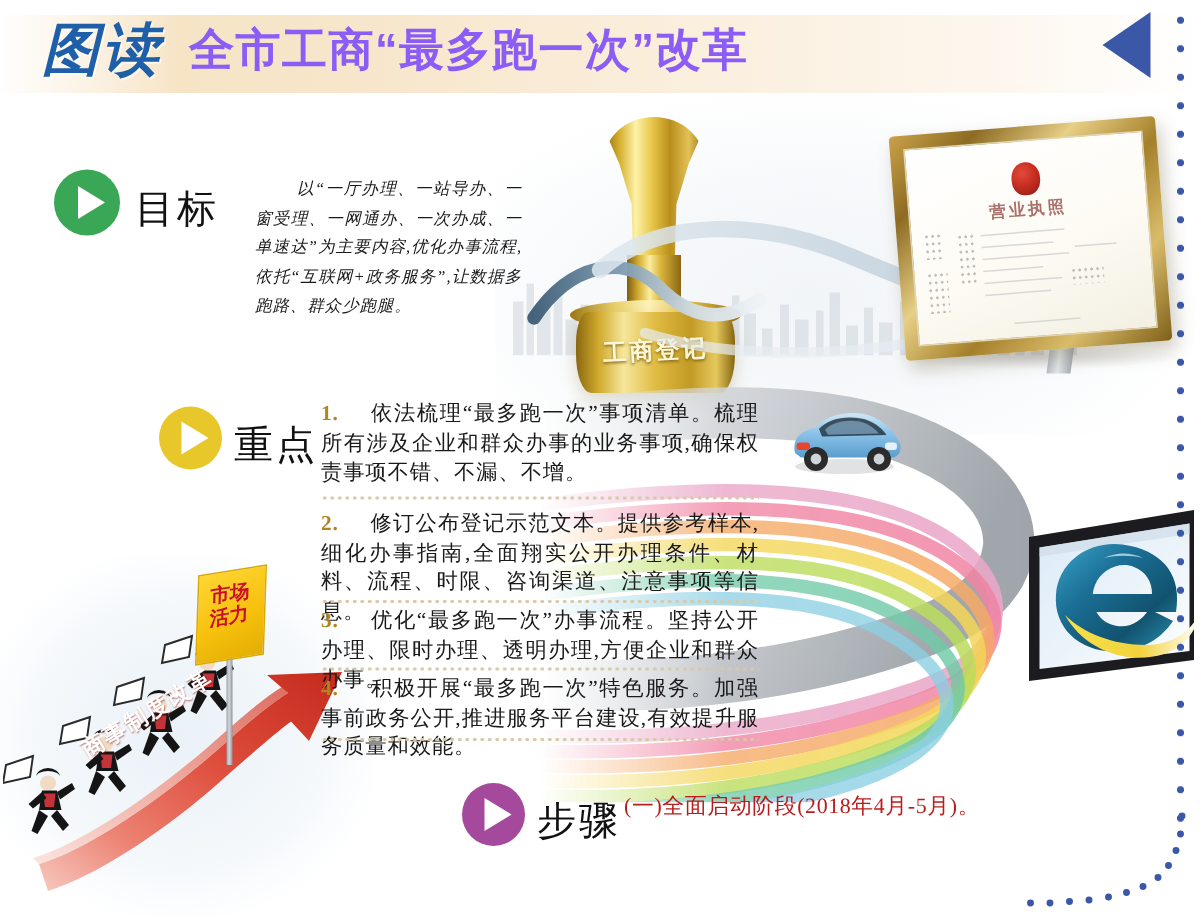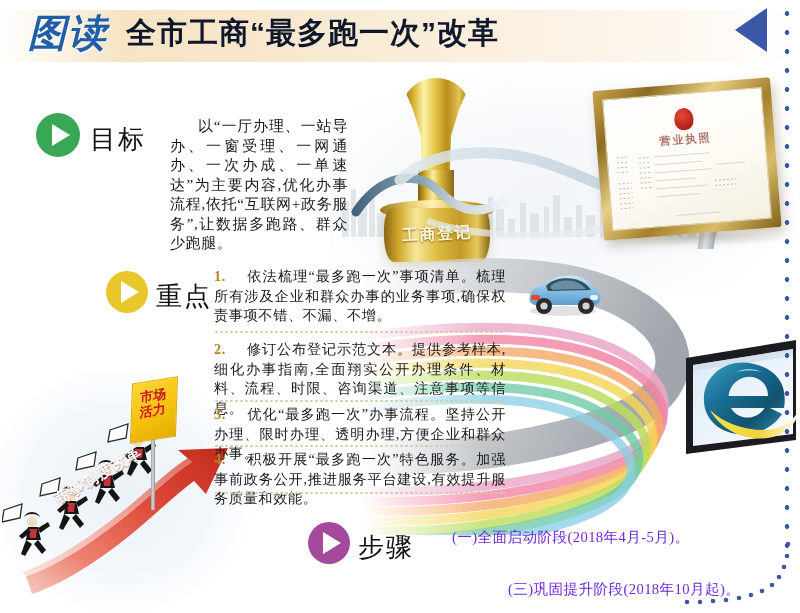--- a/index.html
+++ b/index.html
@@ -59,21 +59,21 @@
     text-shadow: 1px 1px 0 rgba(255,255,255,0.7);
     z-index: 6;
   }
   .headline {
     position: absolute;
     left: 126px; top: 13px;
     font-family: "Liberation Sans", sans-serif;
     font-size: 30px;
     font-weight: bold;
     letter-spacing: 1px;
-    color: #0f172a;
+    color: #8b5cf6;
     z-index: 6;
     white-space: nowrap;
   }
 
   
   .dot-rail {
     position: absolute;
     right: 10px; top: 4px;
     width: 6px; height: 545px;
     background-image: radial-gradient(circle, #3a57a8 2.2px, rgba(255,255,255,0) 2.6px);
@@ -127,24 +127,25 @@
   .body-copy {
     position: absolute;
     font-family: "Liberation Serif", serif;
     color: #1a1a1a;
     letter-spacing: 0.6px;
     z-index: 5;
   }
   .goal-copy {
     left: 170px; top: 117px;
     width: 178px;
-    font-size: 15px;
+    font-size: 11px;
     line-height: 19.5px;
     text-indent: 28px;
     text-align: justify;
+    font-style: italic;
   }
 
   .point {
     position: absolute;
     width: 292px;
     font-size: 14.2px;
     line-height: 19.6px;
     text-align: justify;
     z-index: 5;
   }
@@ -164,25 +165,24 @@
     background-image: radial-gradient(circle, #d9c8a8 1px, rgba(255,255,255,0) 1.4px);
     background-size: 5px 2px;
     background-repeat: repeat-x;
     z-index: 5;
   }
 
   .step-line {
     position: absolute;
     font-family: "Liberation Serif", serif;
     font-size: 14.6px;
-    color: #6d28d9;
+    color: #b91c1c;
     letter-spacing: 0.4px;
     white-space: nowrap;
     z-index: 5;
-    margin-left: 36px;
   }
 
   
   .skyline {
     position: absolute;
     left: 340px; top: 175px;
     width: 390px; height: 62px;
     opacity: 0.55;
     z-index: 1;
   }
@@ -665,15 +665,14 @@
   <div class="body-copy point" style="left:214px; top:450px;">
     <span class="num">4.</span><span class="lead">积极开展“最多跑一次”特色服务。加强事前政务公开,推进服务平台建设,有效提升服务质量和效能。</span>
   </div>
   <div class="dotted-sep" style="top:492px;"></div>
 
   <div class="play-badge" style="left:308px; top:522px; width:42px; height:42px; background:#a4499c;">
     <span class="tri"></span>
   </div>
   <div class="section-title" style="left:358px; top:530px;">步骤</div>
   <div class="step-line" style="left:416px; top:528px;">(一)全面启动阶段(2018年4月-5月)。</div>
-  <div class="step-line" style="left:472px; top:580px;">(三)巩固提升阶段(2018年10月起)。</div>
 
 </div>
 
 </body></html>

